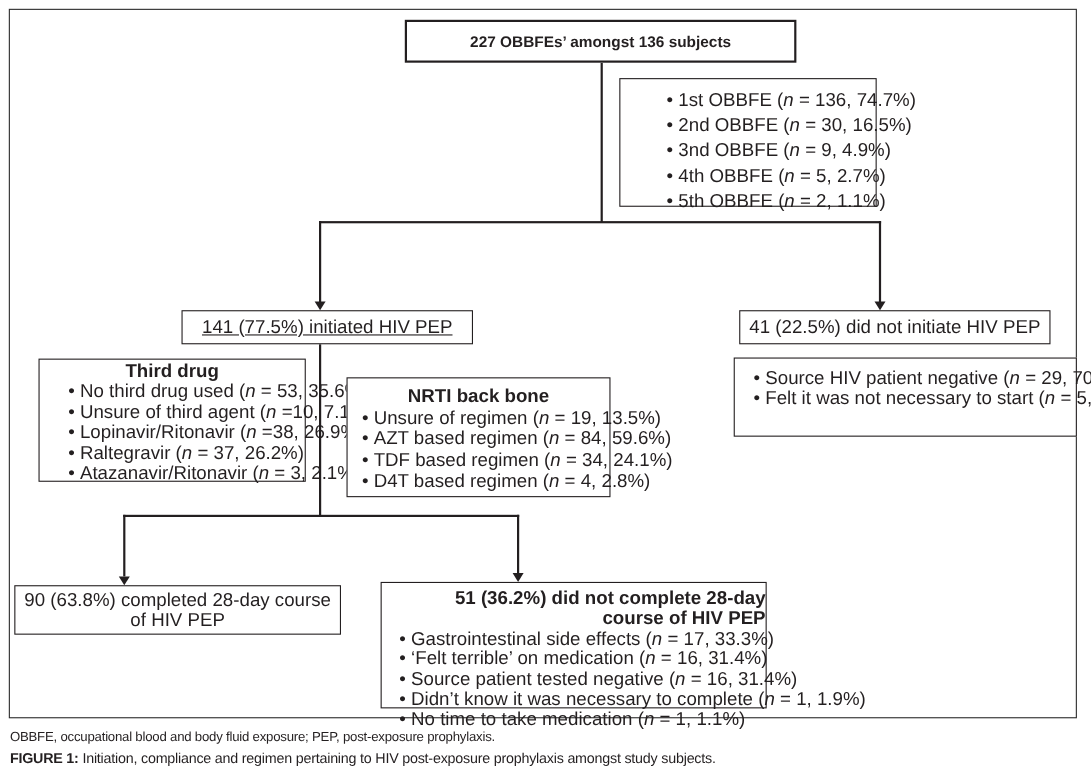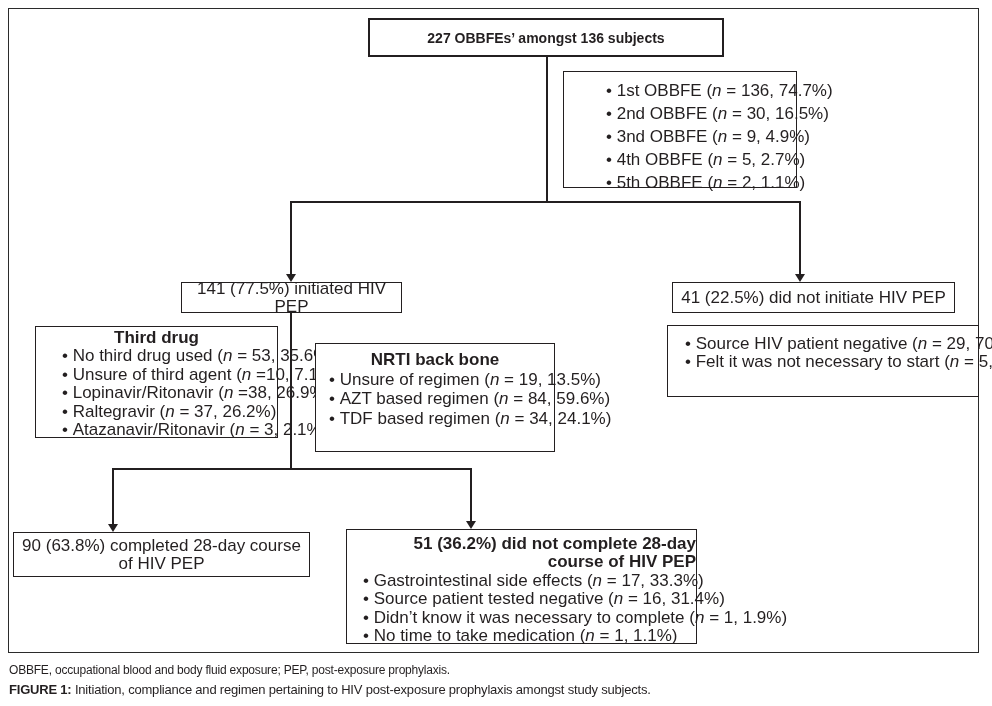--- a/index.html
+++ b/index.html
@@ -84,50 +84,52 @@
   <div class="box flexcenter bold" style="left:368px; top:18px; width:356px; height:39px; border-width:2px; font-size:14px;">227 OBBFEs’ amongst 136 subjects</div>
 
   <div class="box" style="left:563px; top:71px; width:234px; height:117px; padding:7px 0 0 42px; line-height:23px;">
     <div class="bullet">1st OBBFE (<i>n</i> = 136, 74.7%)</div>
     <div class="bullet">2nd OBBFE (<i>n</i> = 30, 16.5%)</div>
     <div class="bullet">3nd OBBFE (<i>n</i> = 9, 4.9%)</div>
     <div class="bullet">4th OBBFE (<i>n</i> = 5, 2.7%)</div>
     <div class="bullet">5th OBBFE (<i>n</i> = 2, 1.1%)</div>
   </div>
 
-  <div class="box flexcenter" style="left:181px; top:282px; width:221px; height:31px;">141 (77.5%) initiated HIV PEP</div>
+  <div class="box flexcenter" style="left:165px; top:282px; width:265px; height:31px;text-decoration:underline;">141 (77.5%) initiated HIV PEP</div>
 
   <div class="box flexcenter" style="left:672px; top:282px; width:283px; height:31px;">41 (22.5%) did not initiate HIV PEP</div>
 
   <div class="box" style="left:35px; top:326px; width:243px; height:112px; padding-top:2px; line-height:18.4px;">
     <div class="box-title">Third drug</div>
     <div class="bullet" style="margin-left:26px;">No third drug used (<i>n</i> = 53, 35.6%)</div>
     <div class="bullet" style="margin-left:26px;">Unsure of third agent (<i>n</i> =10, 7.1%)</div>
     <div class="bullet" style="margin-left:26px;">Lopinavir/Ritonavir (<i>n</i> =38, 26.9%)</div>
     <div class="bullet" style="margin-left:26px;">Raltegravir (<i>n</i> = 37, 26.2%)</div>
     <div class="bullet" style="margin-left:26px;">Atazanavir/Ritonavir (<i>n</i> = 3, 2.1%)</div>
   </div>
 
   <div class="box" style="left:315px; top:343px; width:240px; height:109px; padding-top:6px; line-height:19.5px;">
     <div class="box-title">NRTI back bone</div>
     <div class="bullet" style="margin-left:13px;">Unsure of regimen (<i>n</i> = 19, 13.5%)</div>
     <div class="bullet" style="margin-left:13px;">AZT based regimen (<i>n</i> = 84, 59.6%)</div>
     <div class="bullet" style="margin-left:13px;">TDF based regimen (<i>n</i> = 34, 24.1%)</div>
+    <div class="bullet" style="margin-left:13px;">D4T based regimen (<i>n</i> = 4, 2.8%)</div>
   </div>
 
   <div class="box" style="left:667px; top:325px; width:312px; height:72px; padding-top:9px; line-height:17.8px;">
     <div class="bullet" style="margin-left:17px;">Source HIV patient negative (<i>n</i> = 29, 70.7%)</div>
     <div class="bullet" style="margin-left:17px;">Felt it was not necessary to start (<i>n</i> = 5, 12.2%)</div>
   </div>
 
   <div class="box flexcenter" style="left:13px; top:532px; width:297px; height:45px;">90 (63.8%) completed 28-day course of HIV PEP</div>
 
   <div class="box" style="left:346px; top:529px; width:351px; height:115px; padding-top:5px; line-height:18.4px;">
     <div class="box-title" style="text-align:right; margin-left:25px;">51 (36.2%) did not complete 28-day course of HIV PEP</div>
     <div class="bullet" style="margin-left:16px;">Gastrointestinal side effects (<i>n</i> = 17, 33.3%)</div>
+    <div class="bullet" style="margin-left:16px;">‘Felt terrible’ on medication (<i>n</i> = 16, 31.4%)</div>
     <div class="bullet" style="margin-left:16px;">Source patient tested negative (<i>n</i> = 16, 31.4%)</div>
     <div class="bullet" style="margin-left:16px;">Didn’t know it was necessary to complete (<i>n</i> = 1, 1.9%)</div>
     <div class="bullet" style="margin-left:16px;">No time to take medication (<i>n</i> = 1, 1.1%)</div>
   </div>
 
   <div class="footnote">OBBFE, occupational blood and body fluid exposure; PEP, post-exposure prophylaxis.</div>
   <div class="caption">
     <span class="bold">FIGURE 1:</span>
     <span>Initiation, compliance and regimen pertaining to HIV post-exposure prophylaxis amongst study subjects.</span>
   </div>

